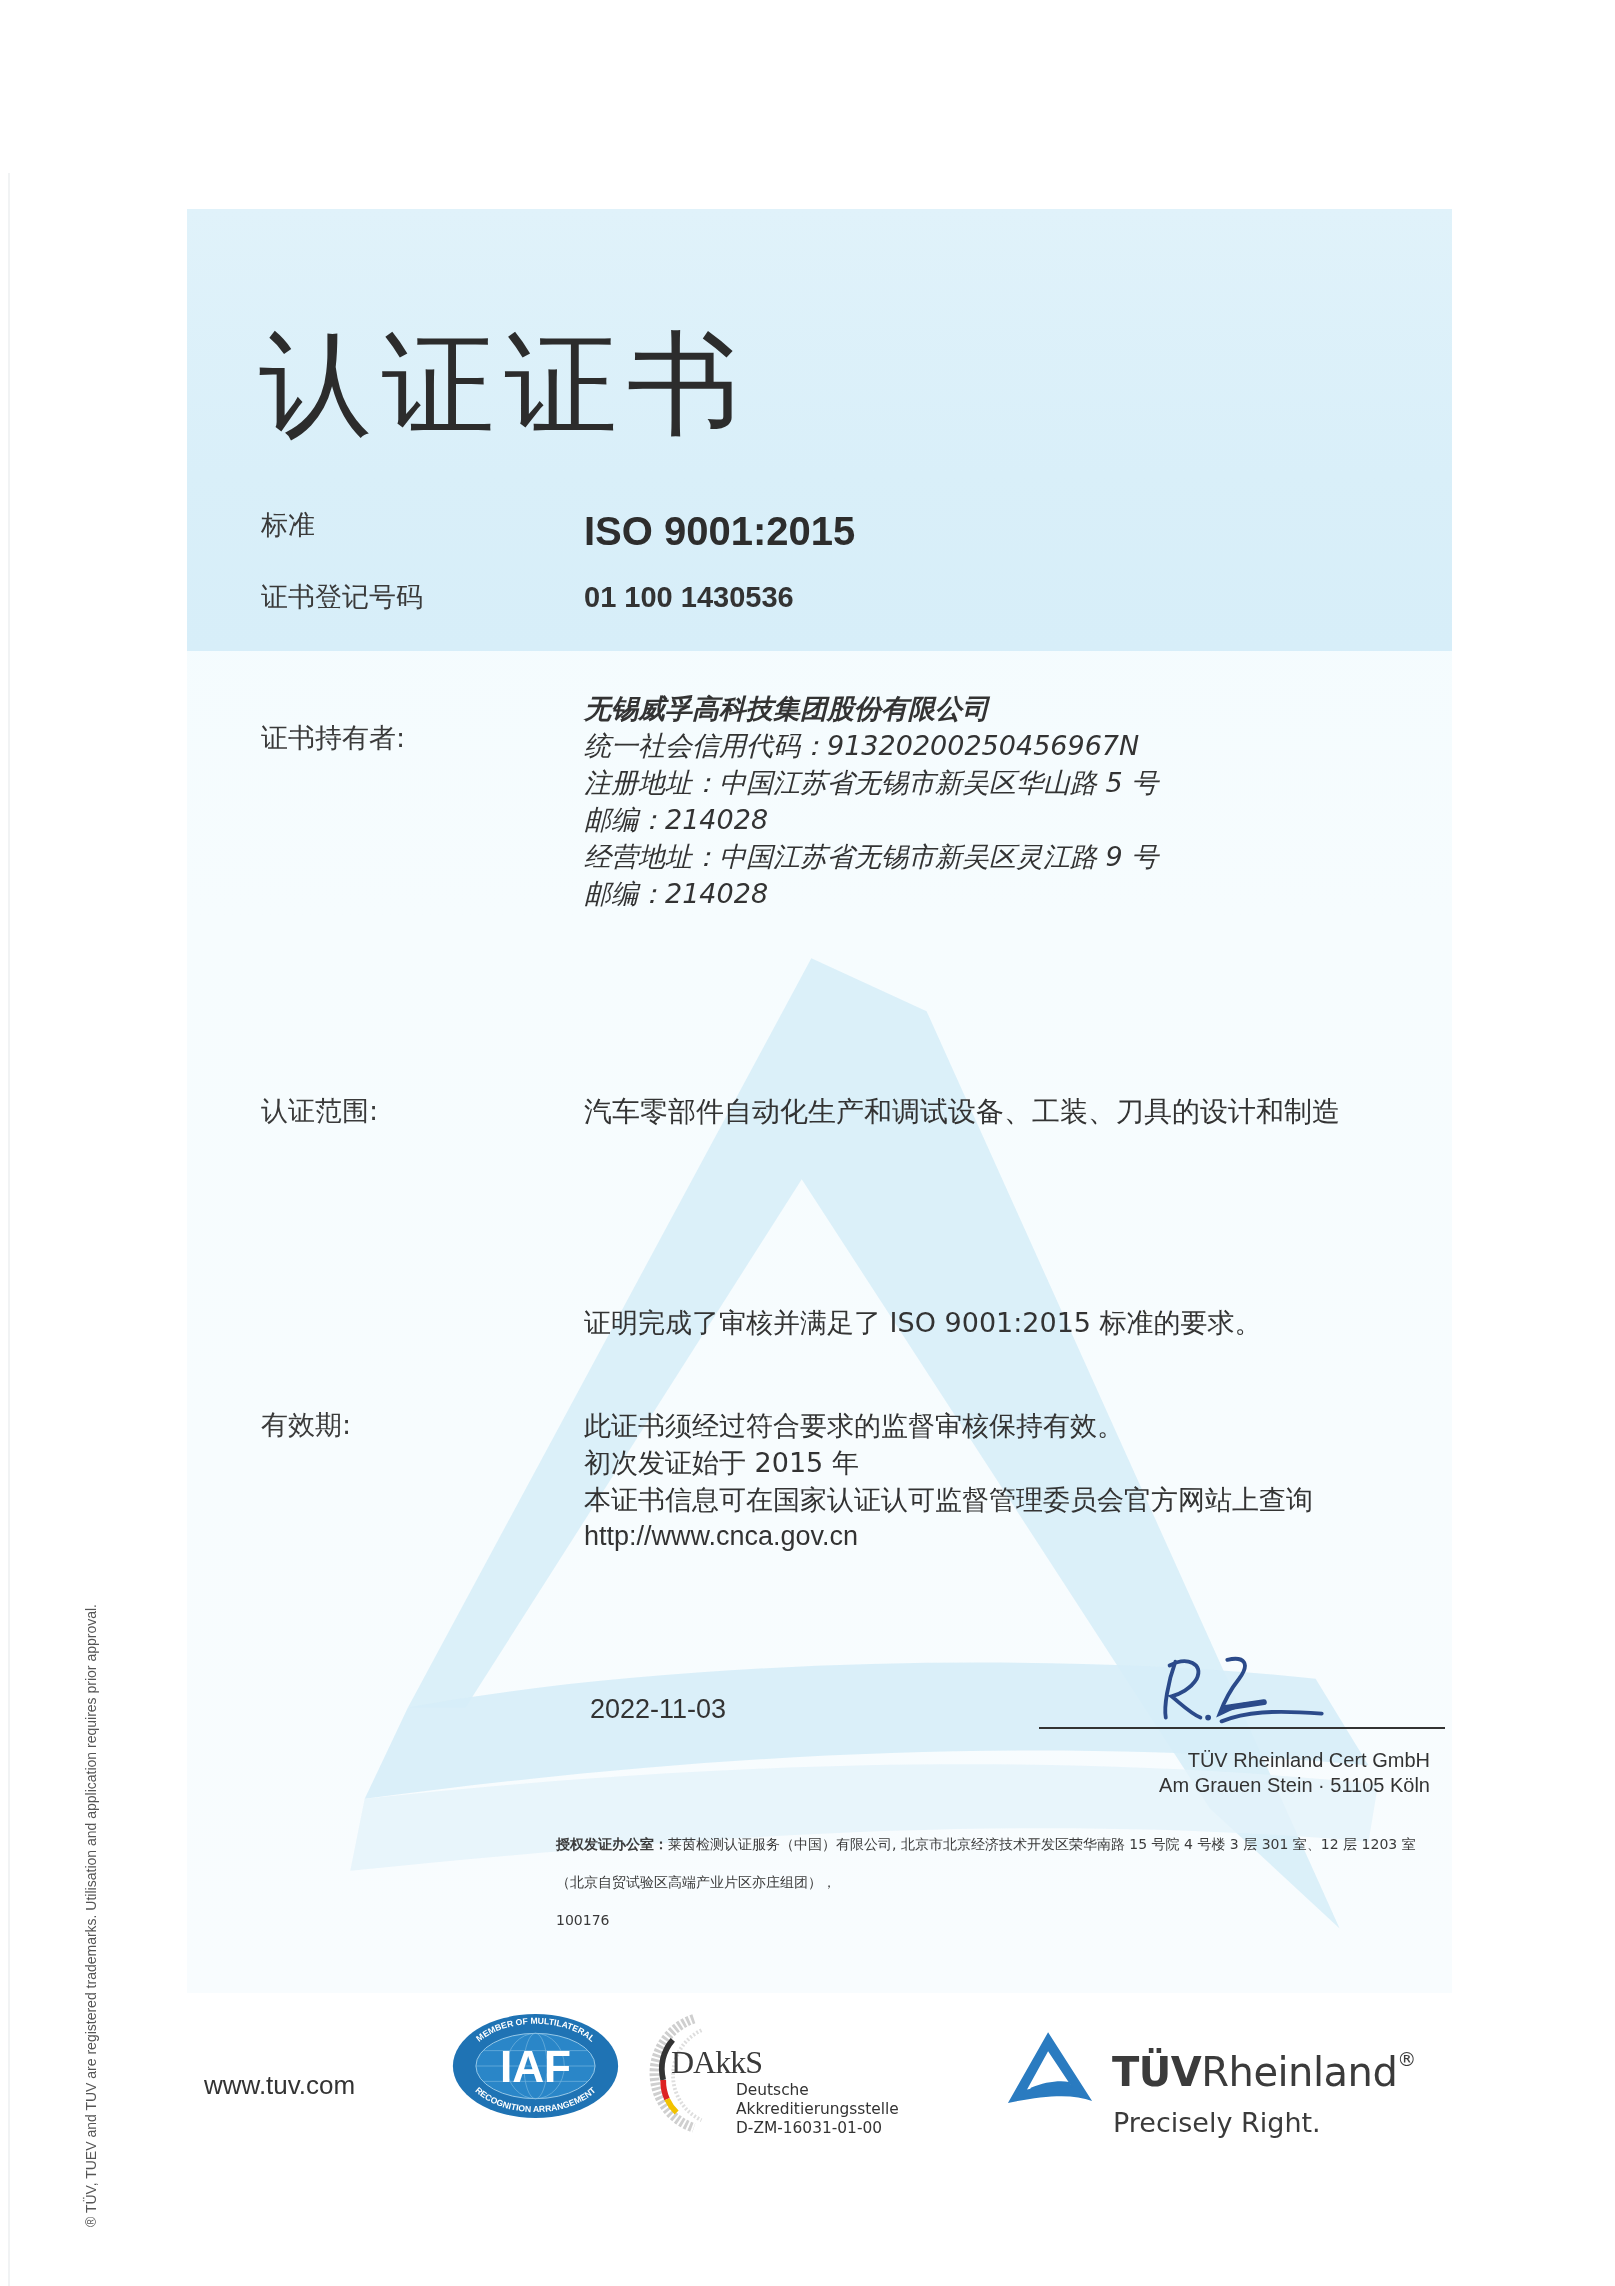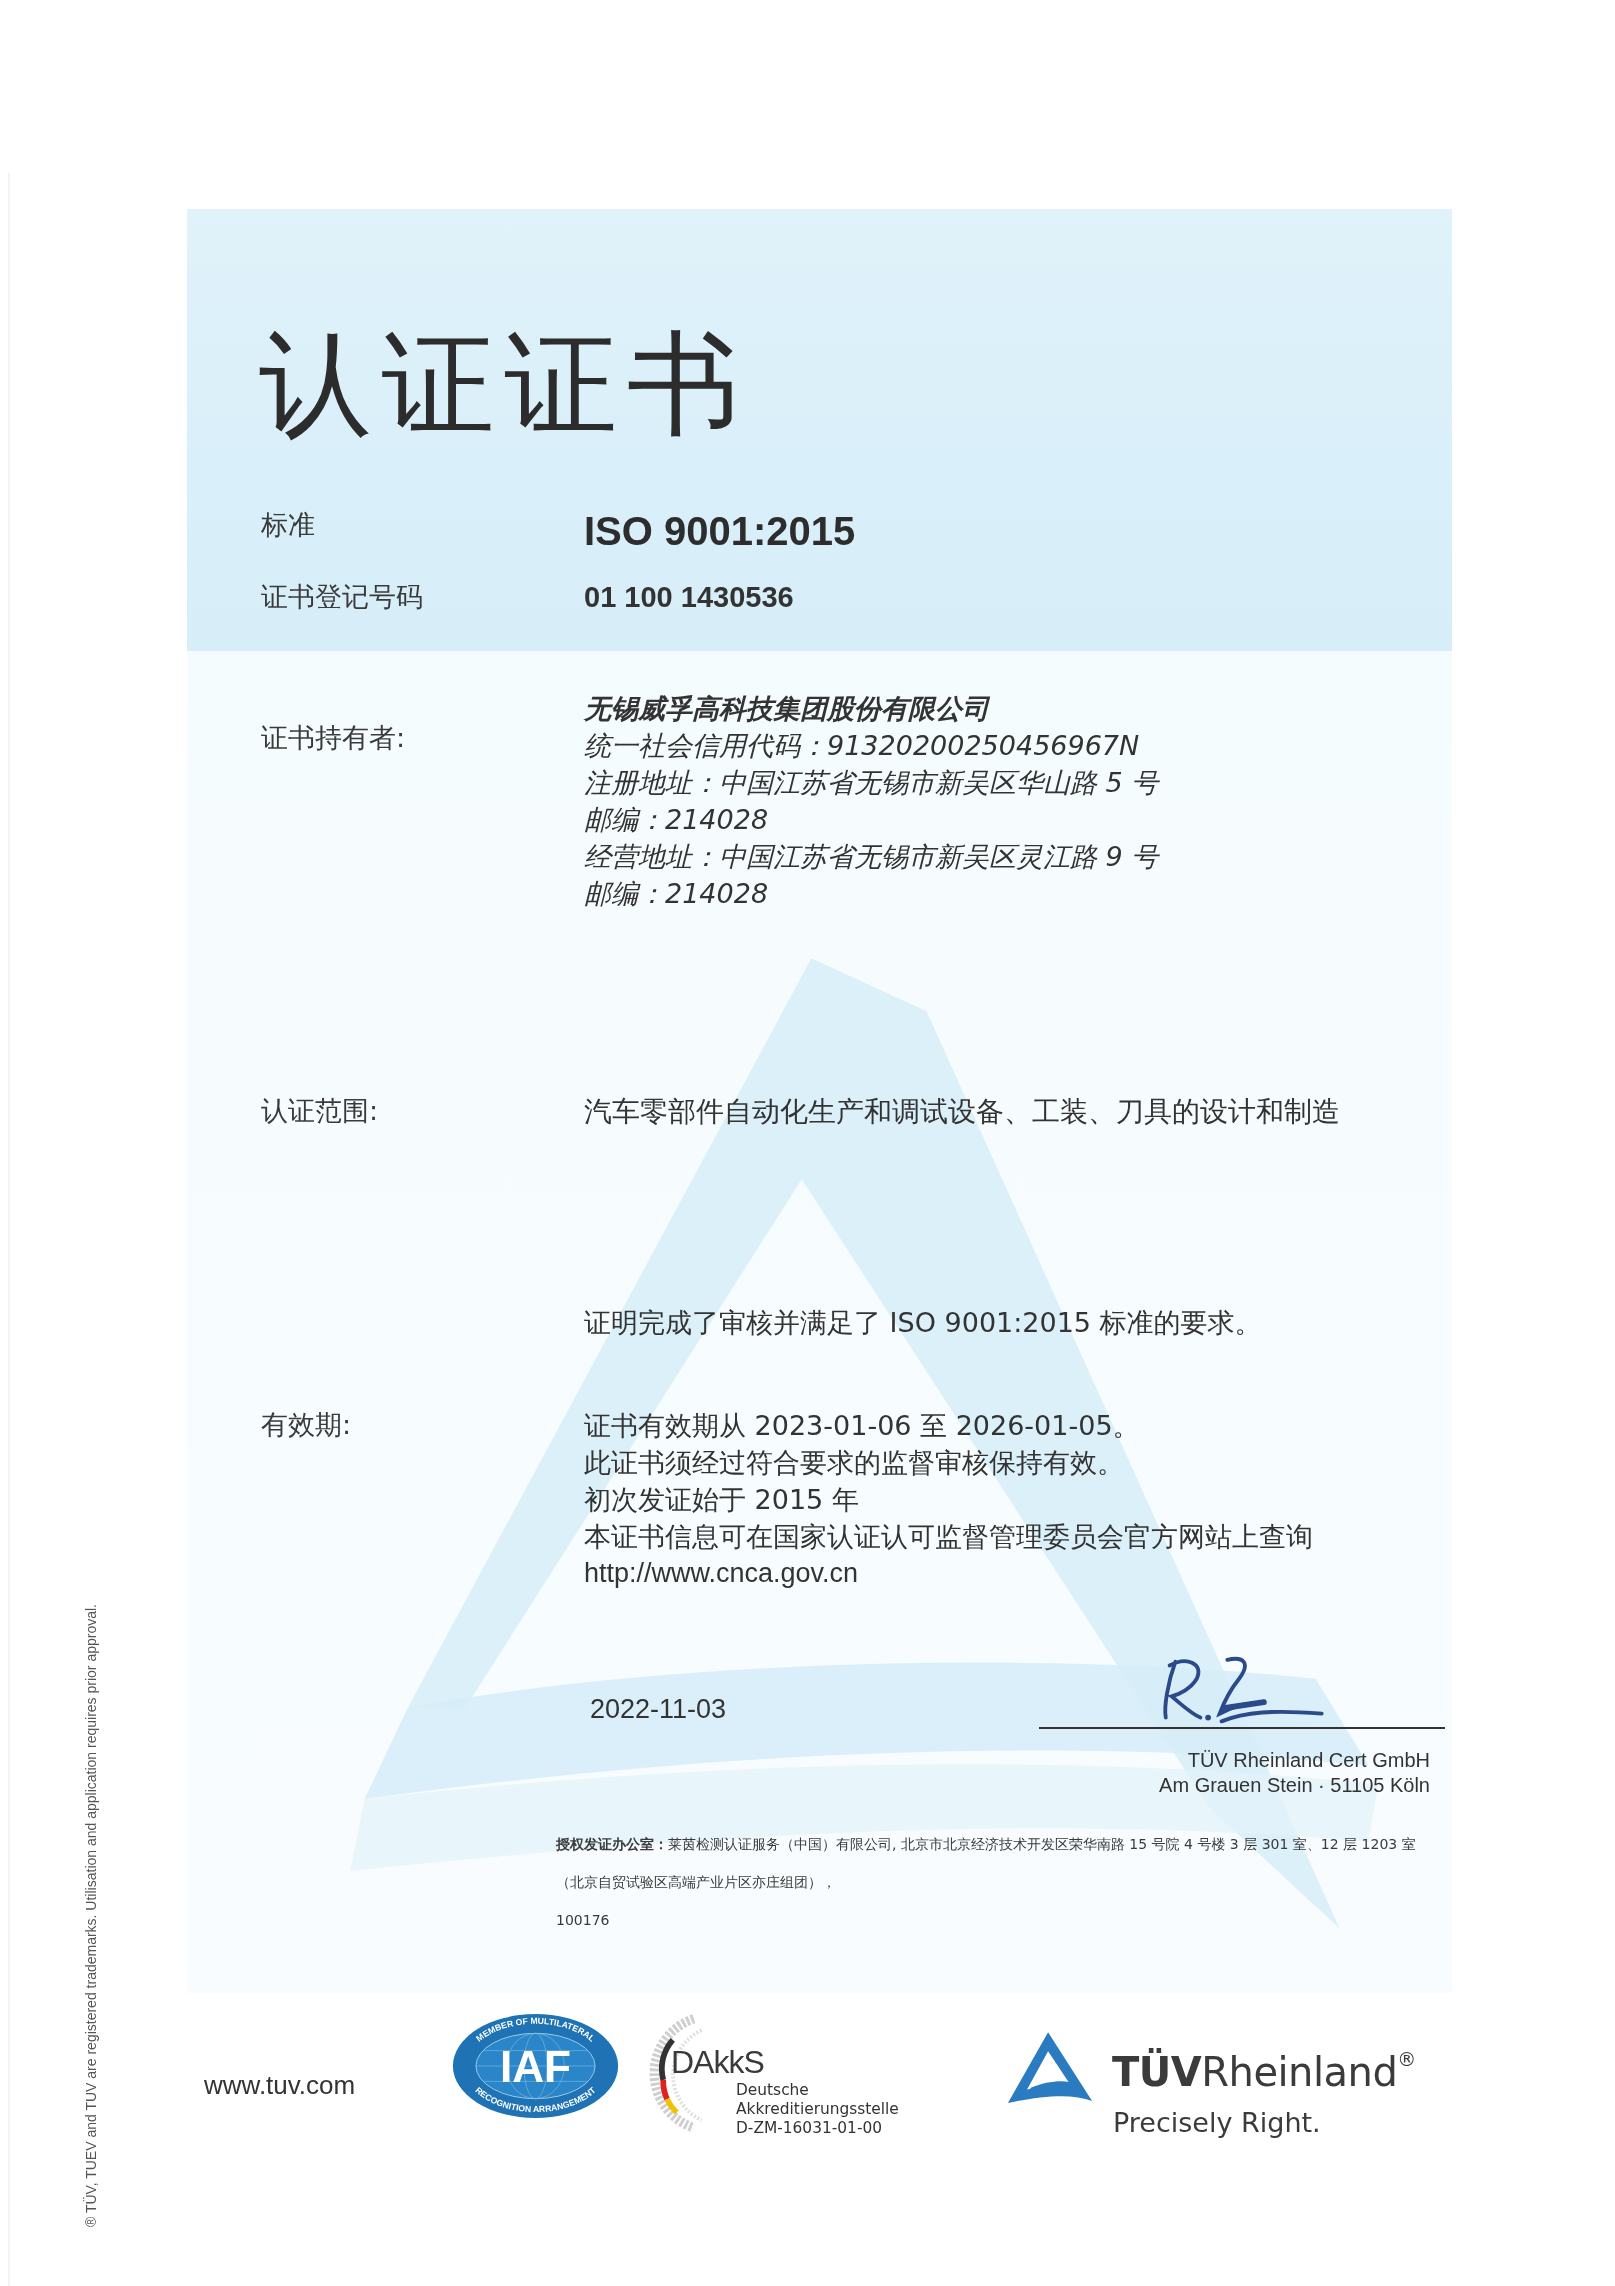--- a/index.html
+++ b/index.html
@@ -44,21 +44,21 @@
     .sig-line { position: absolute; left: 1039px; top: 1727px; width: 406px; height: 1.9px; background: #333; }
     .signature { position: absolute; left: 1158px; top: 1654px; width: 183px; height: 77px; }
     .issuer { position: absolute; right: 186px; top: 1748px; text-align: right; font-size: 20px; line-height: 25px; color: #333; }
 
     .office { position: absolute; left: 556px; top: 1825px; font-size: 14px; line-height: 38px; color: #3a3a3a; font-family: "DejaVu Sans", sans-serif; width: 865px; }
     .office .office-label { font-weight: bold; }
 
     .website { position: absolute; left: 204px; top: 2070px; font-size: 26px; color: #333; }
     .iaf { position: absolute; left: 450px; top: 2012px; width: 171px; height: 108px; }
     .dakks { position: absolute; left: 634px; top: 2013px; width: 269px; height: 134px; }
-    .dakks-name { position: absolute; left: 671px; top: 2044px; font-family: Liberation Sans, sans-serif; font-size: 32px; color: #3a3a3a; letter-spacing: -1px; }
+    .dakks-name { position: absolute; left: 671px; top: 2044px; font-family: Liberation Serif, serif; font-size: 32px; color: #3a3a3a; letter-spacing: -1px; }
     .dakks-sub { position: absolute; left: 736px; top: 2081px; font-size: 15.4px; line-height: 19px; color: #333; font-family: "DejaVu Sans", sans-serif; }
     .tuv-tri { position: absolute; left: 1006px; top: 2030px; width: 88px; height: 77px; }
     .tuv-word { position: absolute; left: 1112px; top: 2049px; font-size: 40px; color: #3b3b3b; font-family: "DejaVu Sans", sans-serif; letter-spacing: -0.5px; }
     .tuv-word b { font-weight: bold; }
     .tuv-word sup { font-size: 19px; position: relative; top: -5.8px; }
     .tuv-tag { position: absolute; left: 1113px; top: 2107px; font-size: 27px; color: #3b3b3b; font-family: "DejaVu Sans", sans-serif; }
 
     .side-note {
       position: absolute; left: 83px; top: 2227px; transform-origin: left top; transform: rotate(-90deg);
       font-size: 14px; color: #555; white-space: nowrap;
@@ -97,21 +97,20 @@
   <div>邮编：214028</div>
 </div>
 
 <div class="lbl" style="top:1093px;">认证范围:</div>
 <div class="scope">汽车零部件自动化生产和调试设备、工装、刀具的设计和制造</div>
 
 <div class="statement">证明完成了审核并满足了 ISO 9001:2015 标准的要求。</div>
 
 <div class="lbl" style="top:1407px;">有效期:</div>
 <div class="validity">
-  <div>证书有效期从 2023-01-06 至 2026-01-05。</div>
   <div>此证书须经过符合要求的监督审核保持有效。</div>
   <div>初次发证始于 2015 年</div>
   <div>本证书信息可在国家认证认可监督管理委员会官方网站上查询</div>
   <div class="url">http://www.cnca.gov.cn</div>
 </div>
 
 <div class="date">2022-11-03</div>
 <svg class="signature" viewBox="0 0 190 80">
   <path d="M18 8 C10 30 6 55 8 66 M12 12 C30 2 48 10 40 26 C34 36 22 42 14 44 C24 52 34 62 44 66" fill="none" stroke="#2b4a8a" stroke-width="4" stroke-linecap="round"></path>
   <circle cx="52" cy="66" r="3" fill="#2b4a8a"></circle>

